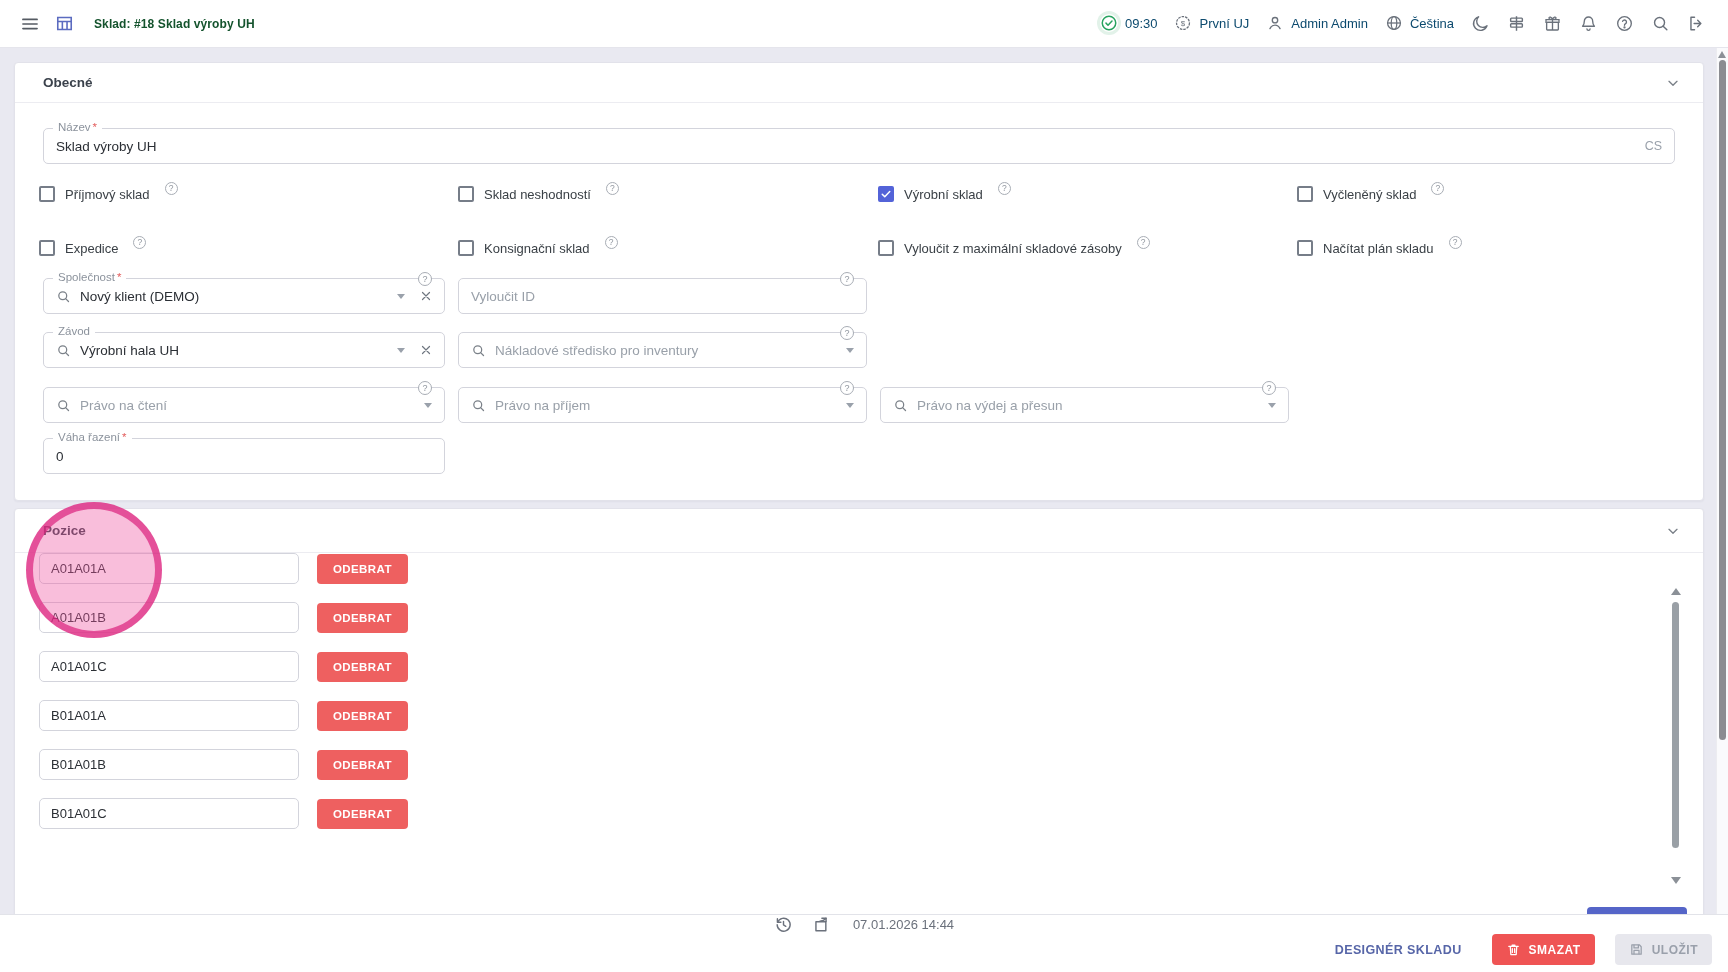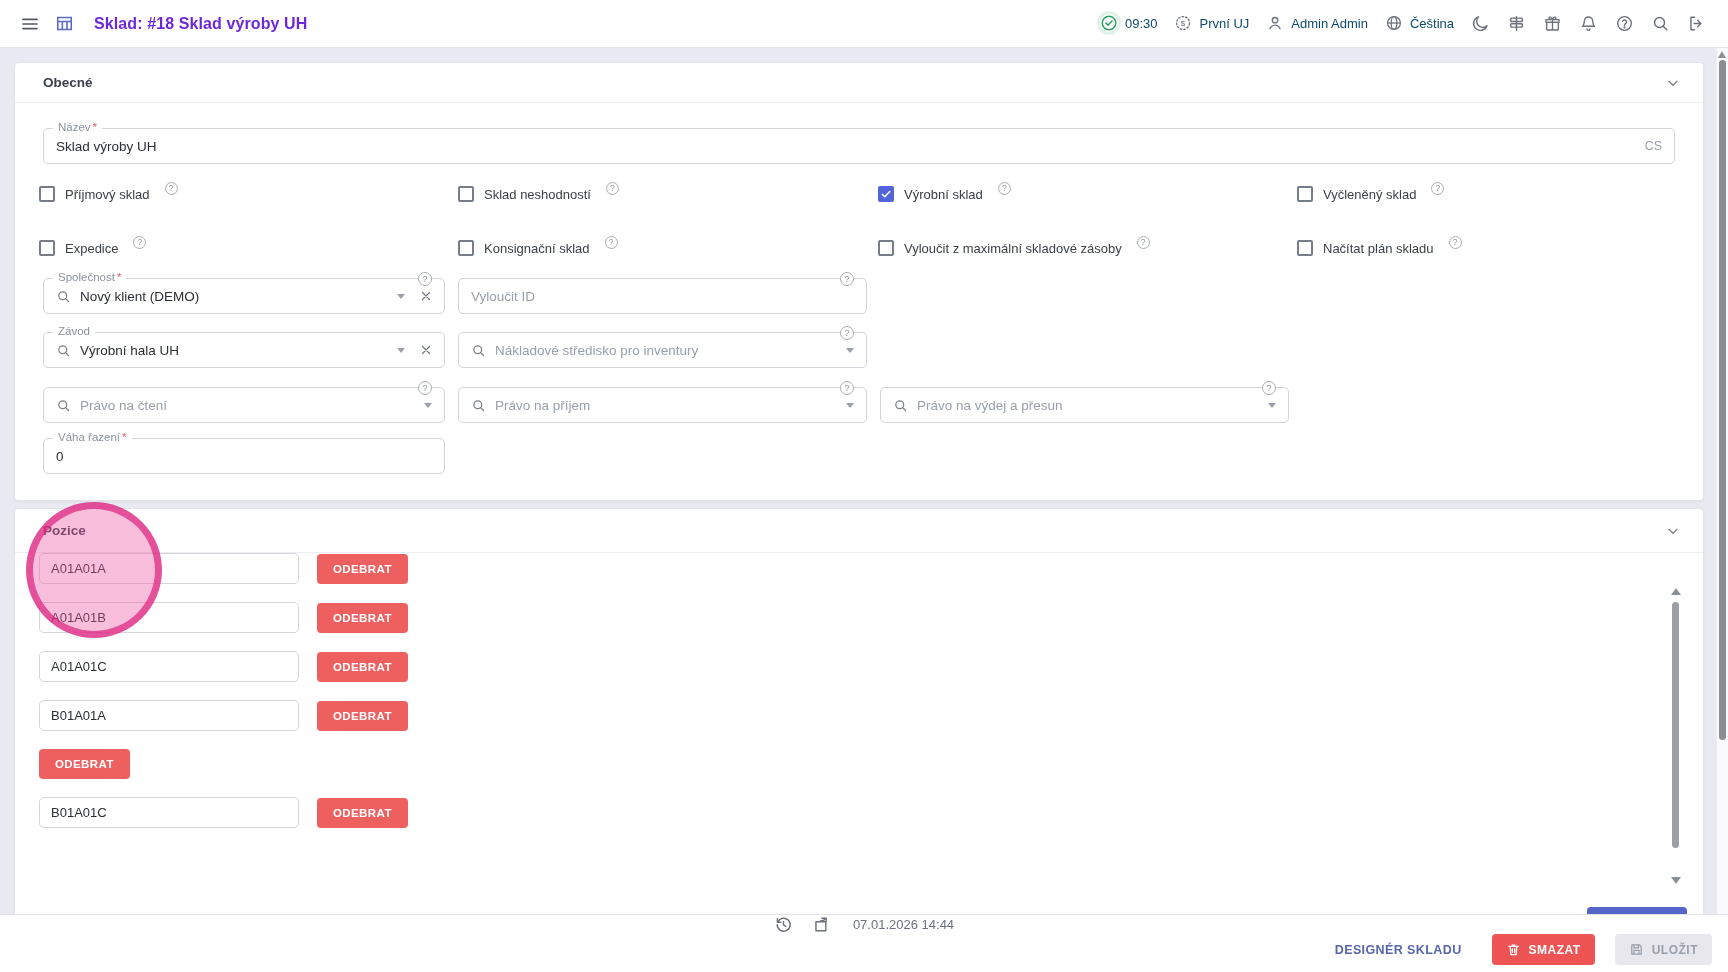--- a/index.html
+++ b/index.html
@@ -6,21 +6,21 @@
   *{box-sizing:border-box;}
   .stage{position:relative;width:1728px;height:972px;overflow:hidden;background:#e9e9f1;
          font-family:"Liberation Sans",sans-serif;}
   svg{display:block;}
 
   
   .topbar{position:absolute;top:0;left:0;right:0;height:48px;background:#fff;
           border-bottom:1px solid #e5e5ec;display:flex;align-items:center;
           padding:0 22px 0 20px;z-index:5;}
   .tb-left{display:flex;align-items:center;gap:15px;}
-  .tb-title{font-size:16px;font-weight:600;color:#6d28d9;margin-left:5px;letter-spacing:.1px;}
+  .tb-title{font-size:12px;font-weight:600;color:#14532d;margin-left:5px;letter-spacing:.1px;}
   .tb-right{margin-left:auto;display:flex;align-items:flex-start;gap:17px;color:#0c4a6e;font-size:13px;}
   .tb-item{display:flex;align-items:center;gap:7px;cursor:pointer;}
   .iconbtn{display:flex;align-items:center;justify-content:center;cursor:pointer;}
   .ring{border-radius:50%;box-shadow:0 0 0 3px #e2f2e9;display:flex;}
 
   
   .panel{position:absolute;left:14px;width:1690px;background:#fff;border:1px solid #e2e2ea;
          border-radius:4px;box-shadow:0 1px 2px rgba(45,45,70,.05);}
   .panel-general{top:62px;height:439px;}
   .panel-pozice{top:508px;height:440px;overflow:hidden;}
@@ -402,20 +402,21 @@
     </div>
     <div class="prow">
       <div class="pinput">A01A01C</div>
       <button class="odebrat">ODEBRAT</button>
     </div>
     <div class="prow">
       <div class="pinput">B01A01A</div>
       <button class="odebrat">ODEBRAT</button>
     </div>
     <div class="prow">
+      <div class="pinput">B01A01B</div>
       <button class="odebrat">ODEBRAT</button>
     </div>
     <div class="prow">
       <div class="pinput">B01A01C</div>
       <button class="odebrat">ODEBRAT</button>
     </div>
   </section>
 
   <button class="add-clipped">PŘIDAT DALŠÍ</button>
 

